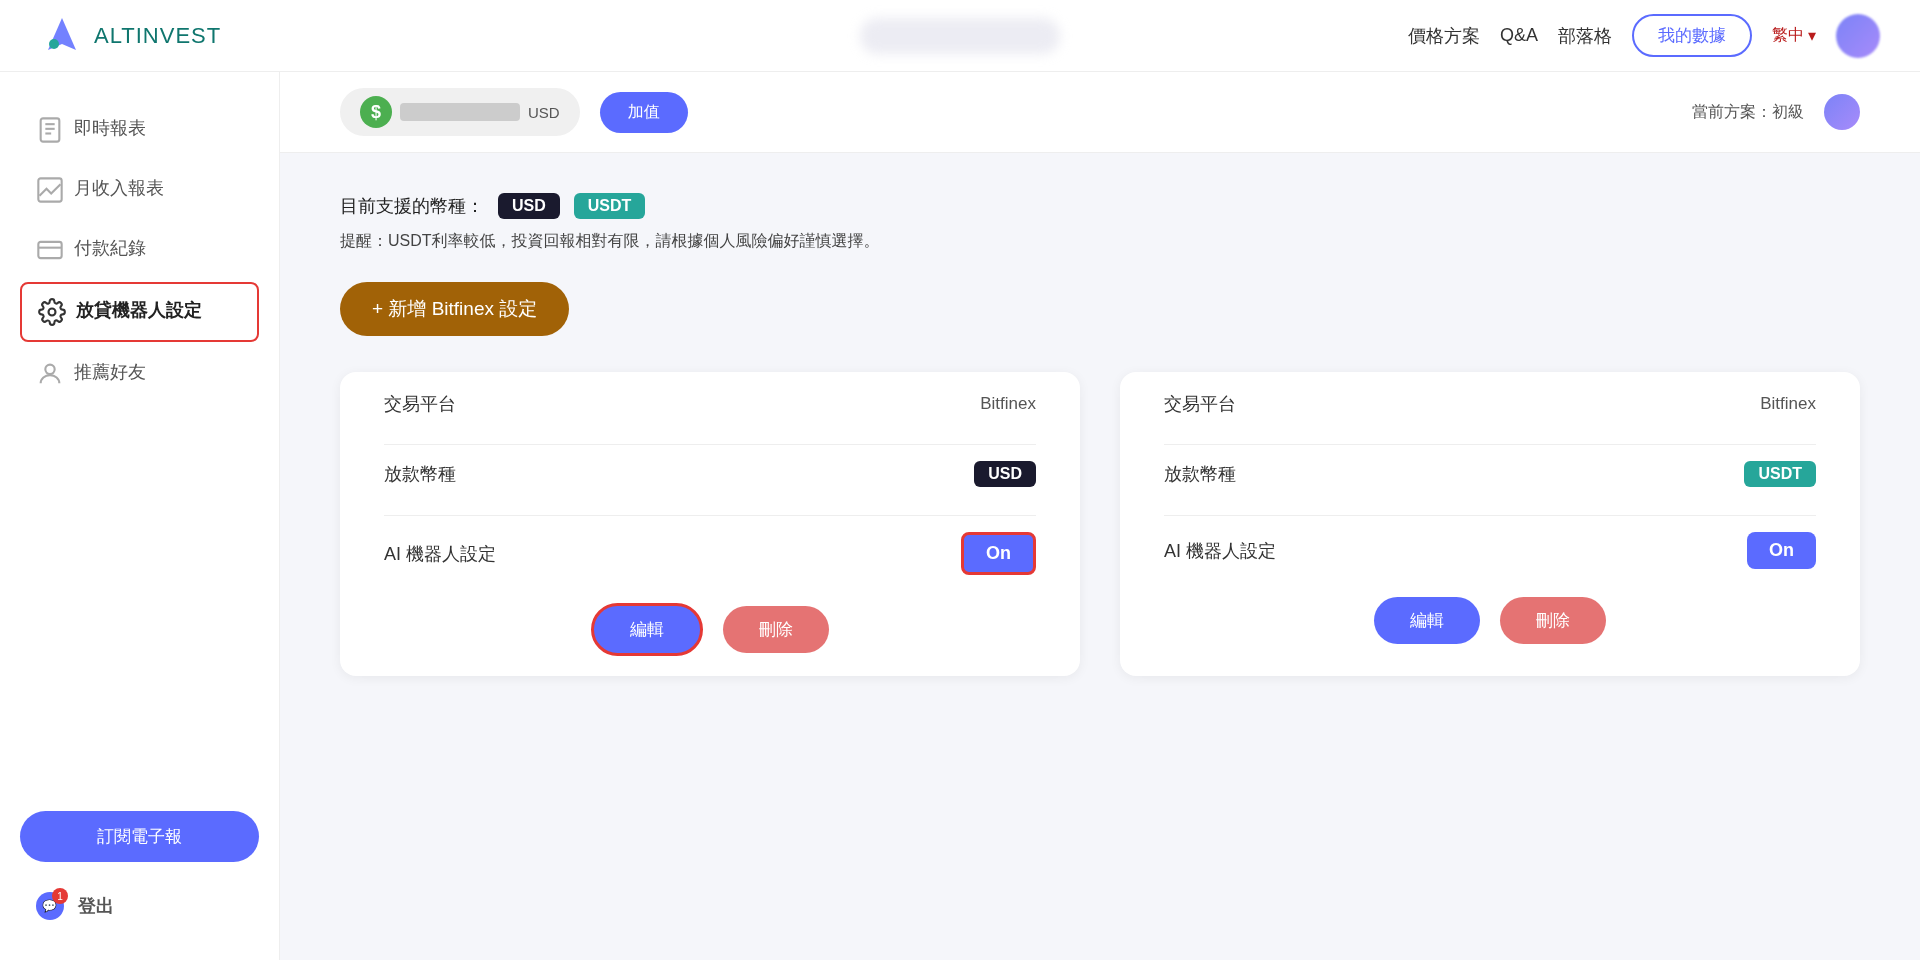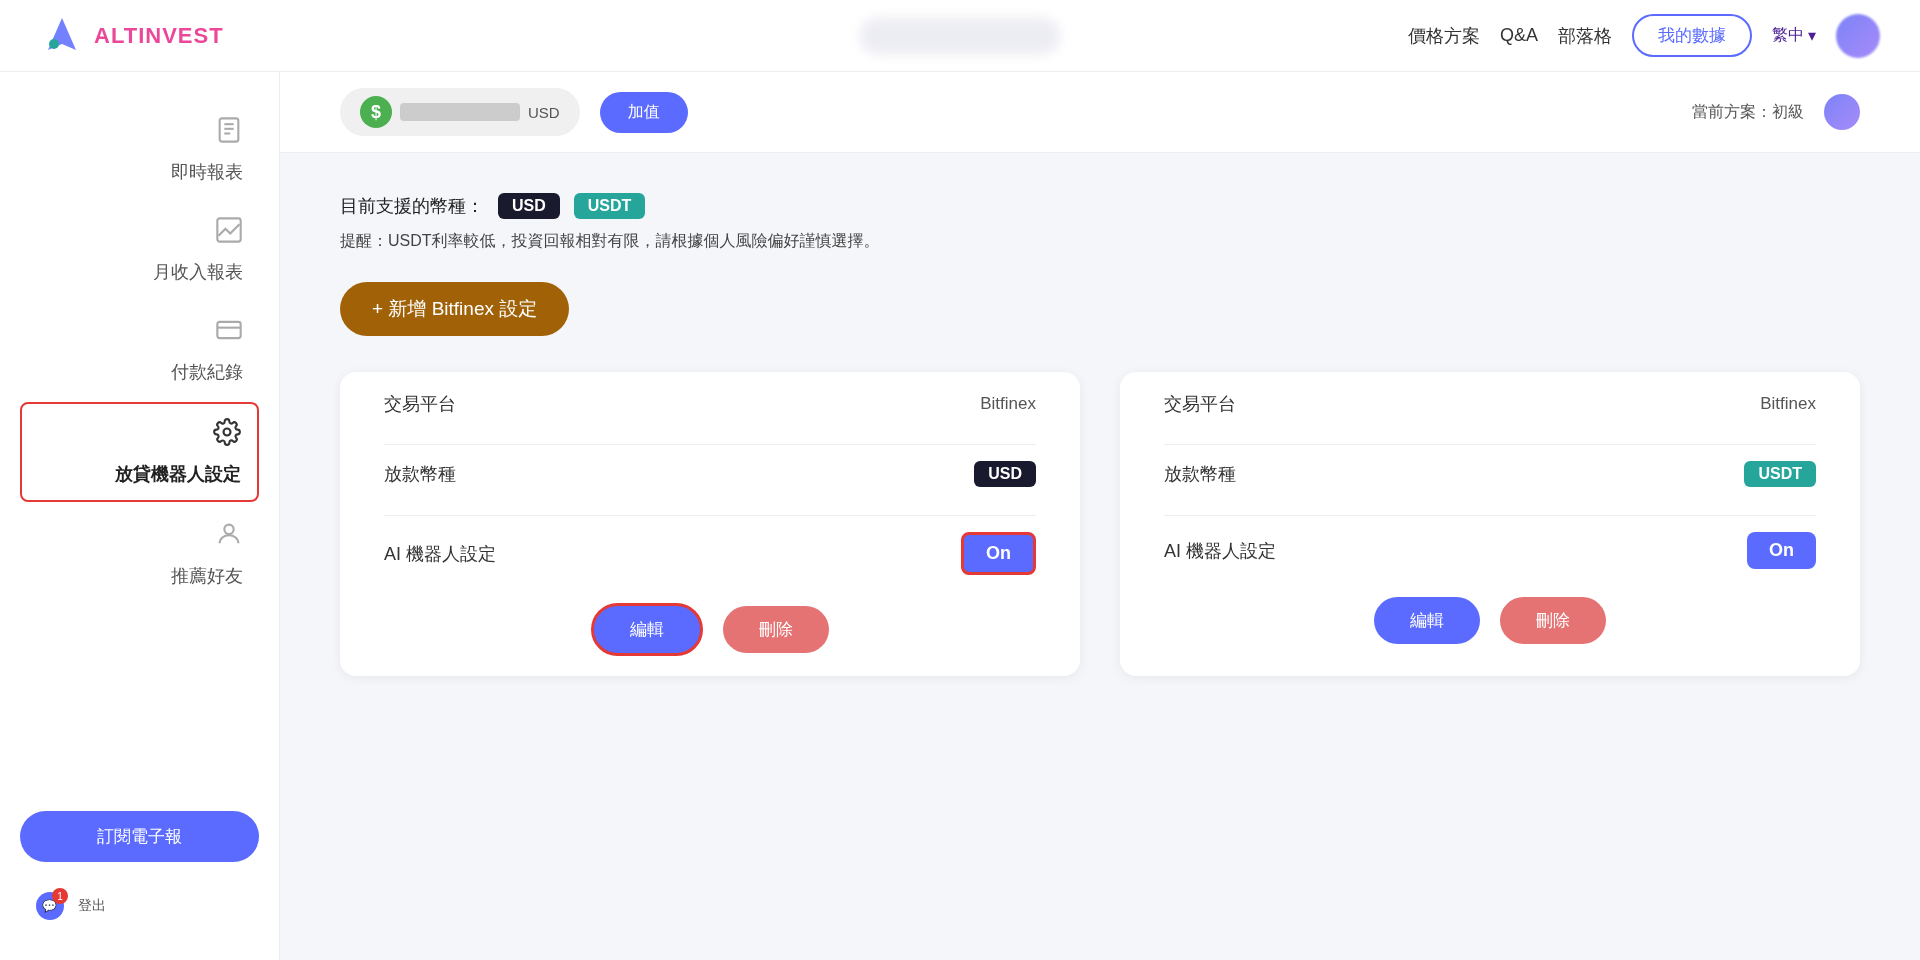--- a/index.html
+++ b/index.html
@@ -28,22 +28,22 @@
       display: flex;
       align-items: center;
       gap: 10px;
     }
     .logo-icon {
       width: 44px;
       height: 44px;
     }
     .logo-text {
       font-size: 22px;
-      font-weight: 700;
-      color: #ec4899;
+      font-weight: 400;
+      color: #0f766e;
       letter-spacing: 1px;
     }
     .nav-center {
       position: absolute;
       left: 50%;
       transform: translateX(-50%);
       display: flex;
       align-items: center;
       gap: 60px;
     }
@@ -62,21 +62,21 @@
       border: 2px solid #5b6bff;
       border-radius: 30px;
       padding: 8px 24px;
       font-size: 17px;
       color: #5b6bff;
       cursor: pointer;
       background: white;
     }
     .lang-selector {
       font-size: 16px;
-      color: #4c1d95;
+      color: #b91c1c;
       display: flex;
       align-items: center;
       gap: 4px;
       cursor: pointer;
     }
 
     
     .main-layout {
       display: flex;
       flex: 1;
@@ -88,29 +88,28 @@
       width: 280px;
       background: white;
       padding: 30px 20px;
       display: flex;
       flex-direction: column;
       border-right: 1px solid #eee;
       flex-shrink: 0;
     }
     .sidebar-item {
       display: flex;
-      align-items: flex-end;
-      gap: 16px;
+      align-items: flex-start;
+      gap: 10px;
       padding: 14px 16px;
       border-radius: 8px;
       cursor: pointer;
       color: #555;
       font-size: 18px;
       margin-bottom: 4px;
-      flex-direction: column;
     }
     .sidebar-item.active {
       border: 2px solid #e53935;
       color: #222;
       font-weight: 600;
     }
     .sidebar-icon {
       width: 28px;
       height: 28px;
       color: #999;
@@ -159,22 +158,23 @@
       color: white;
       border-radius: 50%;
       width: 16px;
       height: 16px;
       font-size: 10px;
       display: flex;
       align-items: center;
       justify-content: center;
     }
     .logout-text {
-      font-size: 14px;
+      font-size: 18px;
       color: #555;
+      font-weight: bold;
     }
 
     
     .content {
       flex: 1;
       padding: 0 60px 40px 60px;
       overflow-y: auto;
       background: #f5f6fa;
     }
 

